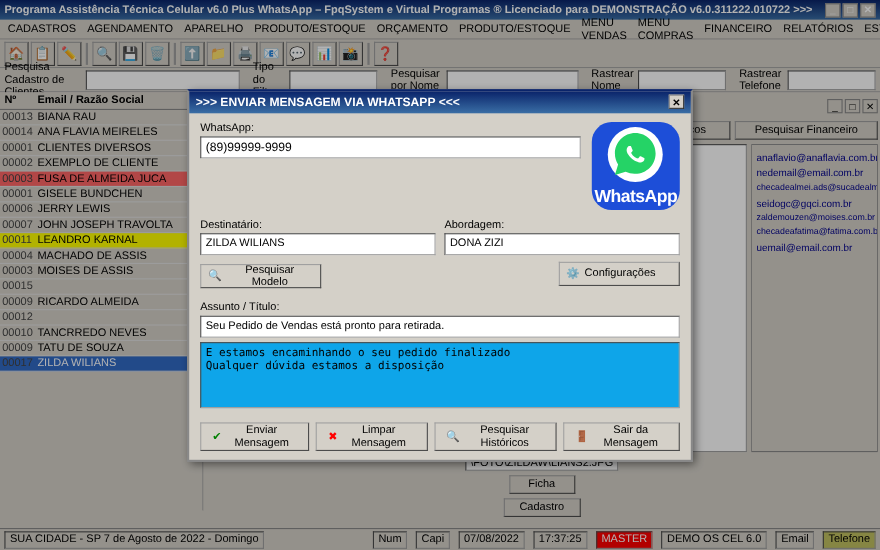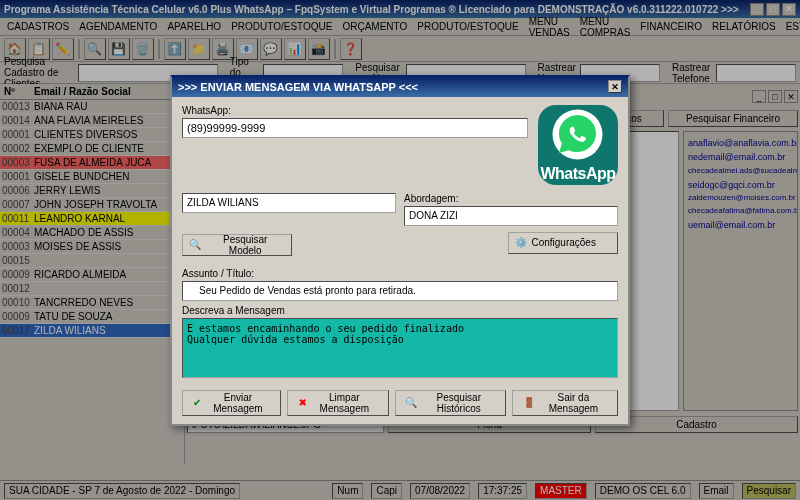--- a/index.html
+++ b/index.html
@@ -235,21 +235,21 @@
       border: 1px inset #a0a0a0;
       background: white;
       padding: 0 4px;
       font-size: 11px;
     }
 
     
     .wa-logo {
       width: 80px;
       height: 80px;
-      background: #0f766e;
+      background: #1d4ed8;
       border-radius: 18px;
       display: flex;
       align-items: center;
       justify-content: center;
       flex-shrink: 0;
     }
     .wa-logo svg { width: 55px; height: 55px; }
 
     .wa-logo-text {
       font-size: 16px;
@@ -303,31 +303,31 @@
       gap: 4px;
       padding: 0 6px;
     }
 
     .assunto-label { font-size: 10px; margin-bottom: 2px; }
     .assunto-input {
       width: 100%;
       height: 20px;
       border: 1px inset #a0a0a0;
       background: white;
-      padding: 0 16px;
+      padding: 0 4px;
       font-size: 10px;
       margin-bottom: 4px;
     }
 
     .mensagem-label { font-size: 10px; margin-bottom: 2px; }
     .mensagem-textarea {
       width: 100%;
       height: 60px;
       border: 1px inset #a0a0a0;
-      background: #14b8a6;
+      background: #0ea5e9;
       padding: 4px;
       font-size: 10px;
       resize: none;
       margin-bottom: 6px;
     }
 
     .modal-btn-row {
       display: flex;
       gap: 6px;
       justify-content: center;
@@ -517,39 +517,39 @@
           <div style="color:#00008b;cursor:pointer;">nedemail@email.com.br</div>
           <div style="color:#00008b;cursor:pointer;font-size:8px;">checadealmei.ads@sucadealmeiida.com.br</div>
           <div style="color:#00008b;cursor:pointer;">seidogc@gqci.com.br</div>
           <div style="color:#00008b;cursor:pointer;font-size:8px;">zaldemouzen@moises.com.br</div>
           <div style="color:#00008b;cursor:pointer;font-size:8px;">checadeafatima@fatima.com.br</div>
           <div style="color:#00008b;cursor:pointer;">uemail@email.com.br</div>
         </div>
       </div>
     </div>
 
-    <div style="display:flex; align-items:center; gap:4px; margin-top:4px;">
+    <div style="display:flex; align-items:center; gap:4px; margin-top:4px;flex-direction:column;">
       <div style="flex:1; border:1px inset #a0a0a0; height:18px; background:white; padding:0 3px; font-size:10px; display:flex; align-items:center;">\FOTO\ZILDAW\LIANS2.JPG</div>
       <button class="action-btn" style="width:60px;">Ficha</button>
       <button class="action-btn" style="width:70px;">Cadastro</button>
     </div>
   </div>
 </div>
 
 <div class="status-bar">
   <span class="status-item">SUA CIDADE - SP  7 de Agosto de 2022 - Domingo</span>
   <div style="flex:1;"></div>
   <span class="status-item">Num</span>
   <span class="status-item">Capi</span>
   <span class="status-item">07/08/2022</span>
   <span class="status-item">17:37:25</span>
   <span class="status-item" style="background:#ff0000; color:white;">MASTER</span>
   <span class="status-item">DEMO OS CEL 6.0</span>
   <span class="status-item" style="cursor:pointer;">Email</span>
-  <span class="status-item" style="background:#c0c060;">Pesquisar</span>
+  <span class="status-item" style="background:#c0c060;">Telefone</span>
 </div>
 
 <div class="modal-overlay">
   <div class="modal">
 
     <div class="modal-title-bar">
       <span>&gt;&gt;&gt; ENVIAR MENSAGEM VIA WHATSAPP &lt;&lt;&lt;</span>
       <div class="modal-close-btn">✕</div>
     </div>
 
@@ -568,20 +568,21 @@
               <path d="M27.5 8C17.28 8 9 16.28 9 26.5c0 3.69 1.07 7.13 2.91 10.01L9 46l9.74-2.87A18.39 18.39 0 0027.5 45C37.72 45 46 36.72 46 26.5S37.72 8 27.5 8z" fill="#25d366"></path>
               <path d="M35.2 30.4c-.4-.2-2.4-1.18-2.77-1.32-.37-.13-.64-.2-.91.2-.27.4-1.05 1.32-1.28 1.59-.24.27-.47.3-.87.1-.4-.2-1.69-.62-3.22-1.98-1.19-1.06-1.99-2.37-2.22-2.77-.23-.4-.02-.61.17-.81.18-.18.4-.47.6-.7.2-.24.27-.4.4-.67.13-.27.07-.5-.03-.7-.1-.2-.91-2.2-1.25-3.01-.33-.79-.66-.68-.91-.69h-.78c-.27 0-.7.1-1.07.5-.37.4-1.4 1.37-1.4 3.34s1.43 3.87 1.63 4.14c.2.27 2.82 4.3 6.83 6.03.95.41 1.7.66 2.28.84.96.3 1.83.26 2.52.16.77-.12 2.37-.97 2.7-1.9.33-.94.33-1.74.23-1.91-.1-.17-.37-.27-.77-.47z" fill="white"></path>
             </svg>
             <div class="wa-logo-text">WhatsApp</div>
           </div>
         </div>
       </div>
 
       <div class="form-row">
         <div class="form-field">
+          <label>Destinatário:</label>
           <input type="text" value="ZILDA WILIANS" style="">
         </div>
         <div class="form-field">
           <label>Abordagem:</label>
           <input type="text" value="DONA ZIZI" style="">
         </div>
       </div>
 
       <div style="display:flex; gap:8px; margin-bottom:6px;">
         <button class="pesquisar-btn">
@@ -594,21 +595,20 @@
           <span>Configurações</span>
         </button>
       </div>
 
       <div>
         <div class="assunto-label">Assunto / Título:</div>
         <input type="text" class="assunto-input" value="Seu Pedido de Vendas está pronto para retirada." style="">
       </div>
 
       <div>
-        <div class="mensagem-label">Descreva a Mensagem</div>
         <textarea class="mensagem-textarea" style="">E estamos encaminhando o seu pedido finalizado
 Qualquer dúvida estamos a disposição</textarea>
       </div>
 
       <div class="modal-btn-row">
         <button class="modal-btn">
           <span style="color:green;">✔</span>
           <span>Enviar Mensagem</span>
         </button>
         <button class="modal-btn">

